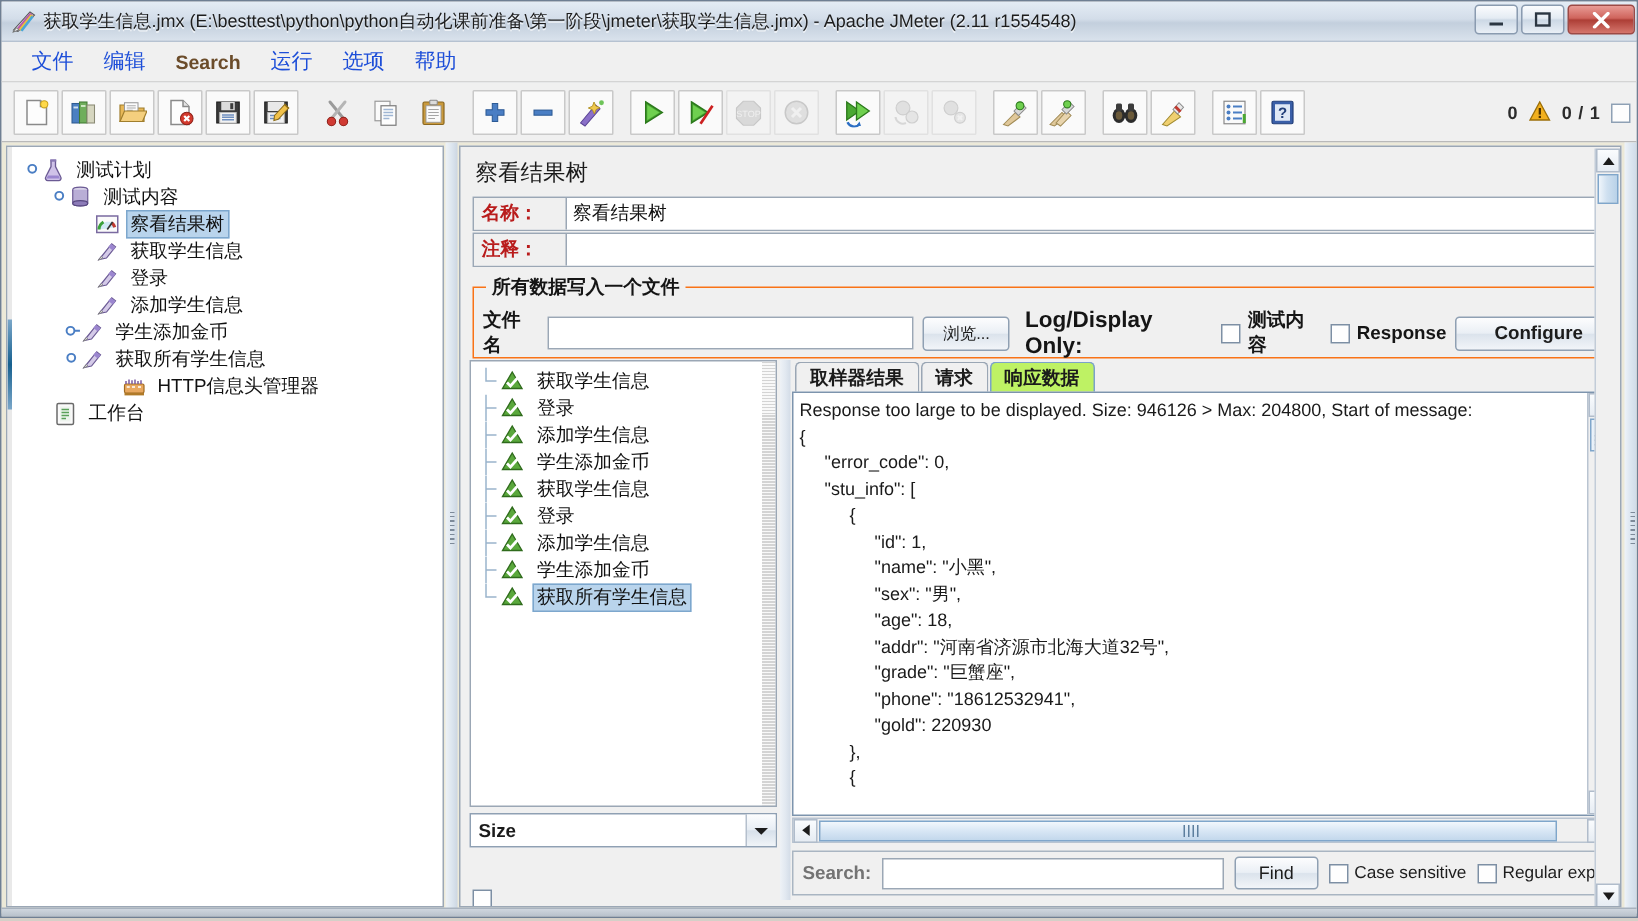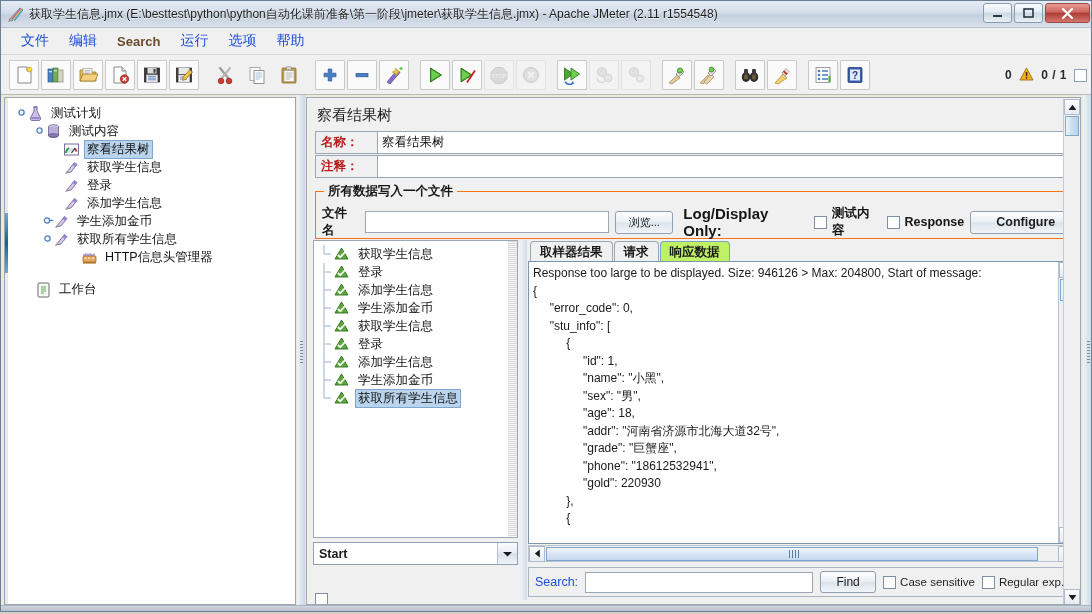--- a/index.html
+++ b/index.html
@@ -297,21 +297,21 @@
     display: flex; align-items: center; justify-content: center;
   }
   .thumb-grip-v { width: 8px; height: 1px; background: #5d7f9e; box-shadow: 0 3px 0 #5d7f9e, 0 6px 0 #5d7f9e; }
   .thumb-grip-h { width: 1px; height: 8px; background: #5d7f9e; box-shadow: 3px 0 0 #5d7f9e, 6px 0 0 #5d7f9e, -3px 0 0 #5d7f9e; }
 
   #search-bar {
     position: absolute; left: 0; top: 327px; width: 547px; height: 30px;
     border: 1px solid #a9b5c2; background: #f0f0f0;
     display: flex; align-items: center; padding: 0 6px; gap: 7px;
   }
-  #search-label { font-size: 12.5px; font-weight: normal; color: #1d4ed8; }
+  #search-label { font-size: 12.5px; font-weight: bold; color: #737373; }
   #search-input {
     width: 228px; height: 21px; border: 1px solid #9ba7b5; background: #fff;
     outline: none; font-size: 12px; padding: 0 4px;
     font-family: "Liberation Sans", sans-serif;
   }
   #find-btn { min-width: 56px; height: 22px; font-size: 12px; }
   .sm-ck { display: flex; align-items: center; gap: 4px; font-size: 11.5px; color: #1d1d1d; }
 
   
   #outer-vscroll {
@@ -753,21 +753,21 @@
             <svg width="17" height="17" viewBox="0 0 17 17">
               <rect x="2" y="7" width="13" height="6" rx="1" fill="#e8a860" stroke="#a06a20" stroke-width=".8"></rect>
               <path d="M3 7 v-2 M5 7 v-3 M7 7 v-2.5 M9 7 v-3 M11 7 v-2 M13 7 v-2.5" stroke="#7a5aa0" stroke-width="1"></path>
               <path d="M3.5 9 h2 M7 9 h2 M11 9 h2" stroke="#fff" stroke-width="1"></path>
               <rect x="2" y="13" width="13" height="1.6" fill="#b07a28"></rect>
             </svg>
           </span>
           <span class="lbl">HTTP信息头管理器</span>
         </div>
 
-        <div class="tnode" style="padding-left:22px;margin-top:14px">
+        <div class="tnode" style="padding-left:22px;margin-top:0">
           <span class="ticon">
             <svg width="17" height="17" viewBox="0 0 17 17">
               <rect x="3" y="2" width="11" height="14" rx="1" fill="#fafafa" stroke="#6a6a6a" stroke-width="1"></rect>
               <rect x="5" y="4" width="7" height="10" fill="#eef4ee"></rect>
               <path d="M6 6 h5 M6 8 h5 M6 10 h5 M6 12 h3" stroke="#5aa05a" stroke-width=".9"></path>
             </svg>
           </span>
           <span class="lbl">工作台</span>
         </div>
 
@@ -950,21 +950,21 @@
                   </svg>
                 </span>
                 <span class="rlbl">获取所有学生信息</span>
               </div>
 
             </div>
             <div id="list-scroll"></div>
           </div>
 
           <div id="type-select">
-            <span class="sel-text">Start</span>
+            <span class="sel-text">Size</span>
             <span class="sel-arrow">
               <svg width="11" height="8" viewBox="0 0 11 8">
                   <path d="M1 2 L5.5 6.5 L10 2 Z" fill="#1c1c1c"></path>
                 </svg>
             </span>
           </div>
 
           <label id="scroll-auto">
             <span class="ckbox"></span>
             <span class="sa-label">Scroll automatically?</span>

